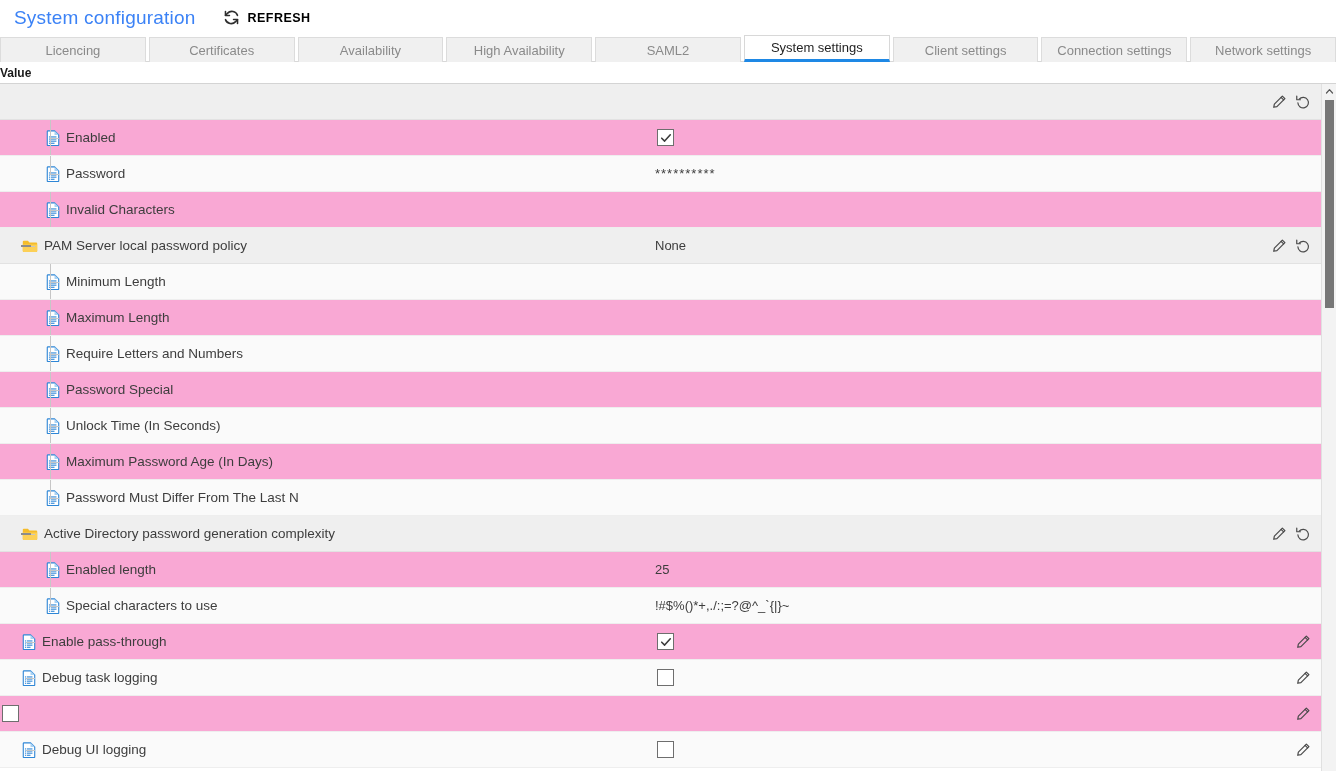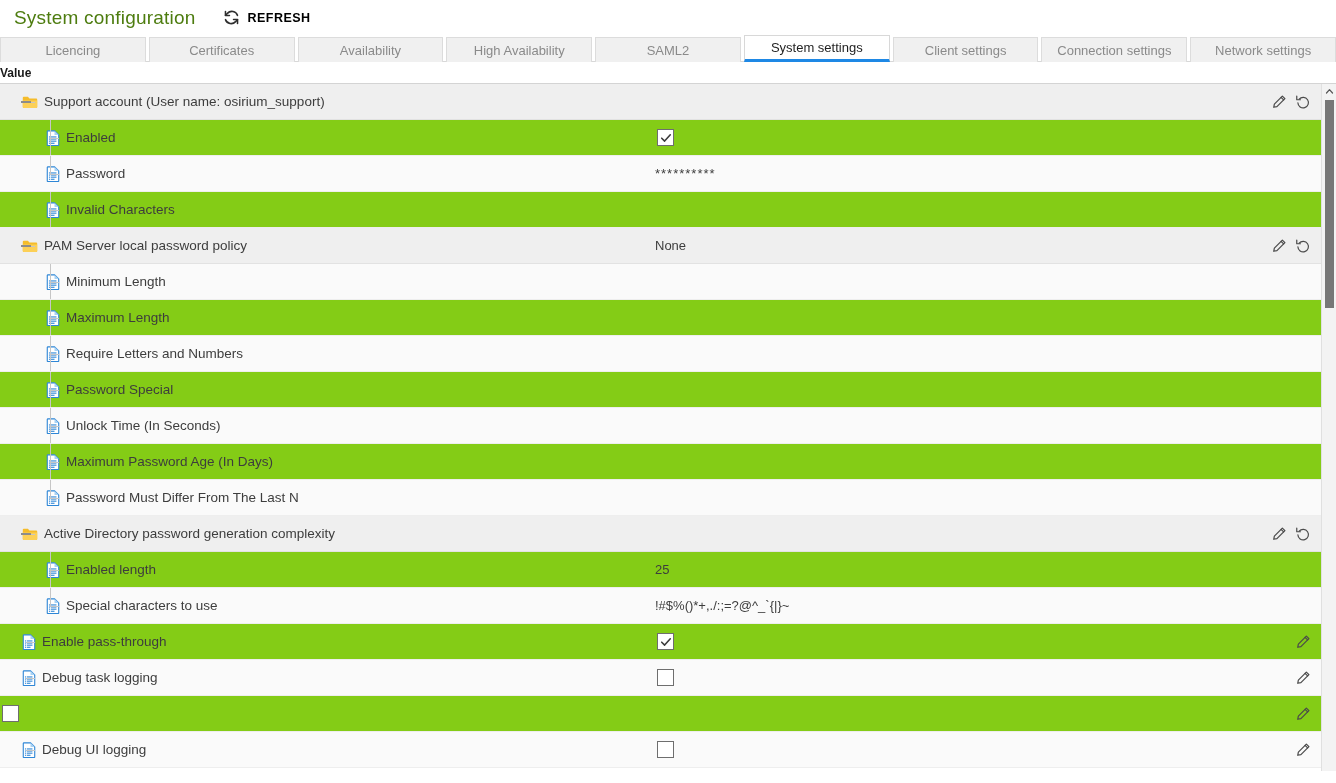--- a/index.html
+++ b/index.html
@@ -14,21 +14,21 @@
   
   #header {
     height: 35px;
     display: flex;
     align-items: center;
     padding-left: 14px;
     background: #ffffff;
   }
   #page-title {
     font-size: 19px;
-    color: #4d7c0f;
+    color: #3b82f6;
     font-weight: 400;
     letter-spacing: .2px;
   }
   #refresh-button {
     display: flex;
     align-items: center;
     gap: 7px;
     margin-left: 28px;
     cursor: pointer;
     user-select: none;
@@ -107,21 +107,21 @@
     overflow: hidden;
   }
   #rows { width: 1321px; }
 
   .row {
     position: relative;
     height: 36px;
     display: flex;
     align-items: center;
     border-bottom: 1px solid #eeeeee;
-    background: #84cc16;
+    background: #f9a8d4;
   }
   .row.stripe { background: #fafafa; }
   .row.group {
     background: #efefef;
     border-bottom: 1px solid #e2e2e2;
   }
 
   .cell-name {
     width: 655px;
     display: flex;
@@ -293,32 +293,20 @@
   </div>
 
 <div id="grid-header">
   <div class="col-value">Value</div>
 </div>
 
 <div id="grid-body">
   <div id="trunk" style="height: 684px;"></div>
   <div id="rows">
       <div class="row group">
-        <div class="cell-name">
-          <div class="stub d0"></div>
-          <div class="expander"></div>
-          <div class="indent d0"></div>
-          <span style="display: flex;">
-            <svg class="icon-folder" viewBox="0 0 20 17">
-              <path d="M1 3.2A1.2 1.2 0 0 1 2.2 2h5.2l1.9 2.1h8.5A1.2 1.2 0 0 1 19 5.3v9.5A1.2 1.2 0 0 1 17.8 16H2.2A1.2 1.2 0 0 1 1 14.8z" fill="#f5bc2a"></path>
-              <path d="M1 6.6h18v8.2A1.2 1.2 0 0 1 17.8 16H2.2A1.2 1.2 0 0 1 1 14.8z" fill="#fcd057"></path>
-            </svg>
-          </span>
-          <span class="node-label">Support account (User name: osirium_support)</span>
-        </div>
         <div class="cell-value">
           <span></span>
         </div>
         <div class="cell-actions">
           <span style="display: flex;">
             <svg class="pencil-icon" viewBox="0 0 20 20" fill="none" stroke="#4a4a4a" stroke-width="1.5" stroke-linecap="round" stroke-linejoin="round">
               <path d="M14.2 2.6l3.2 3.2-10 10-4 .8.8-4z"></path>
               <path d="M12.6 4.2l3.2 3.2"></path>
             </svg>
           </span>

